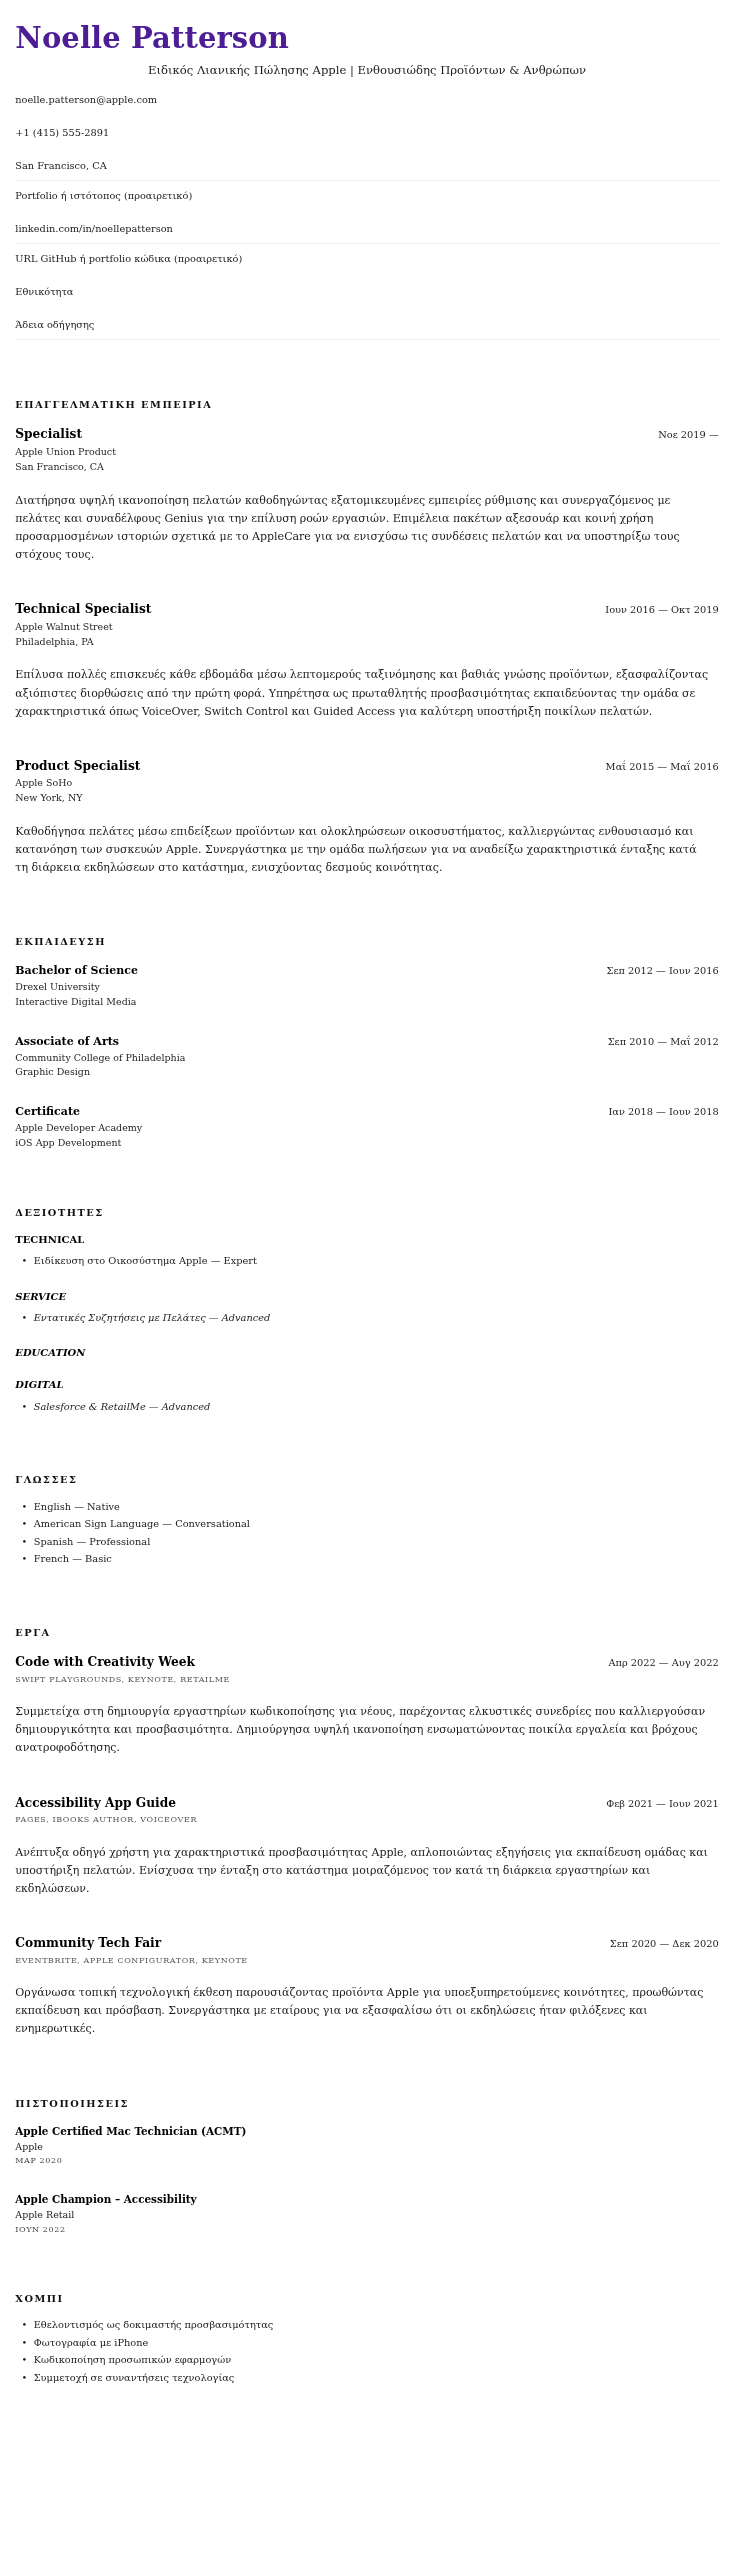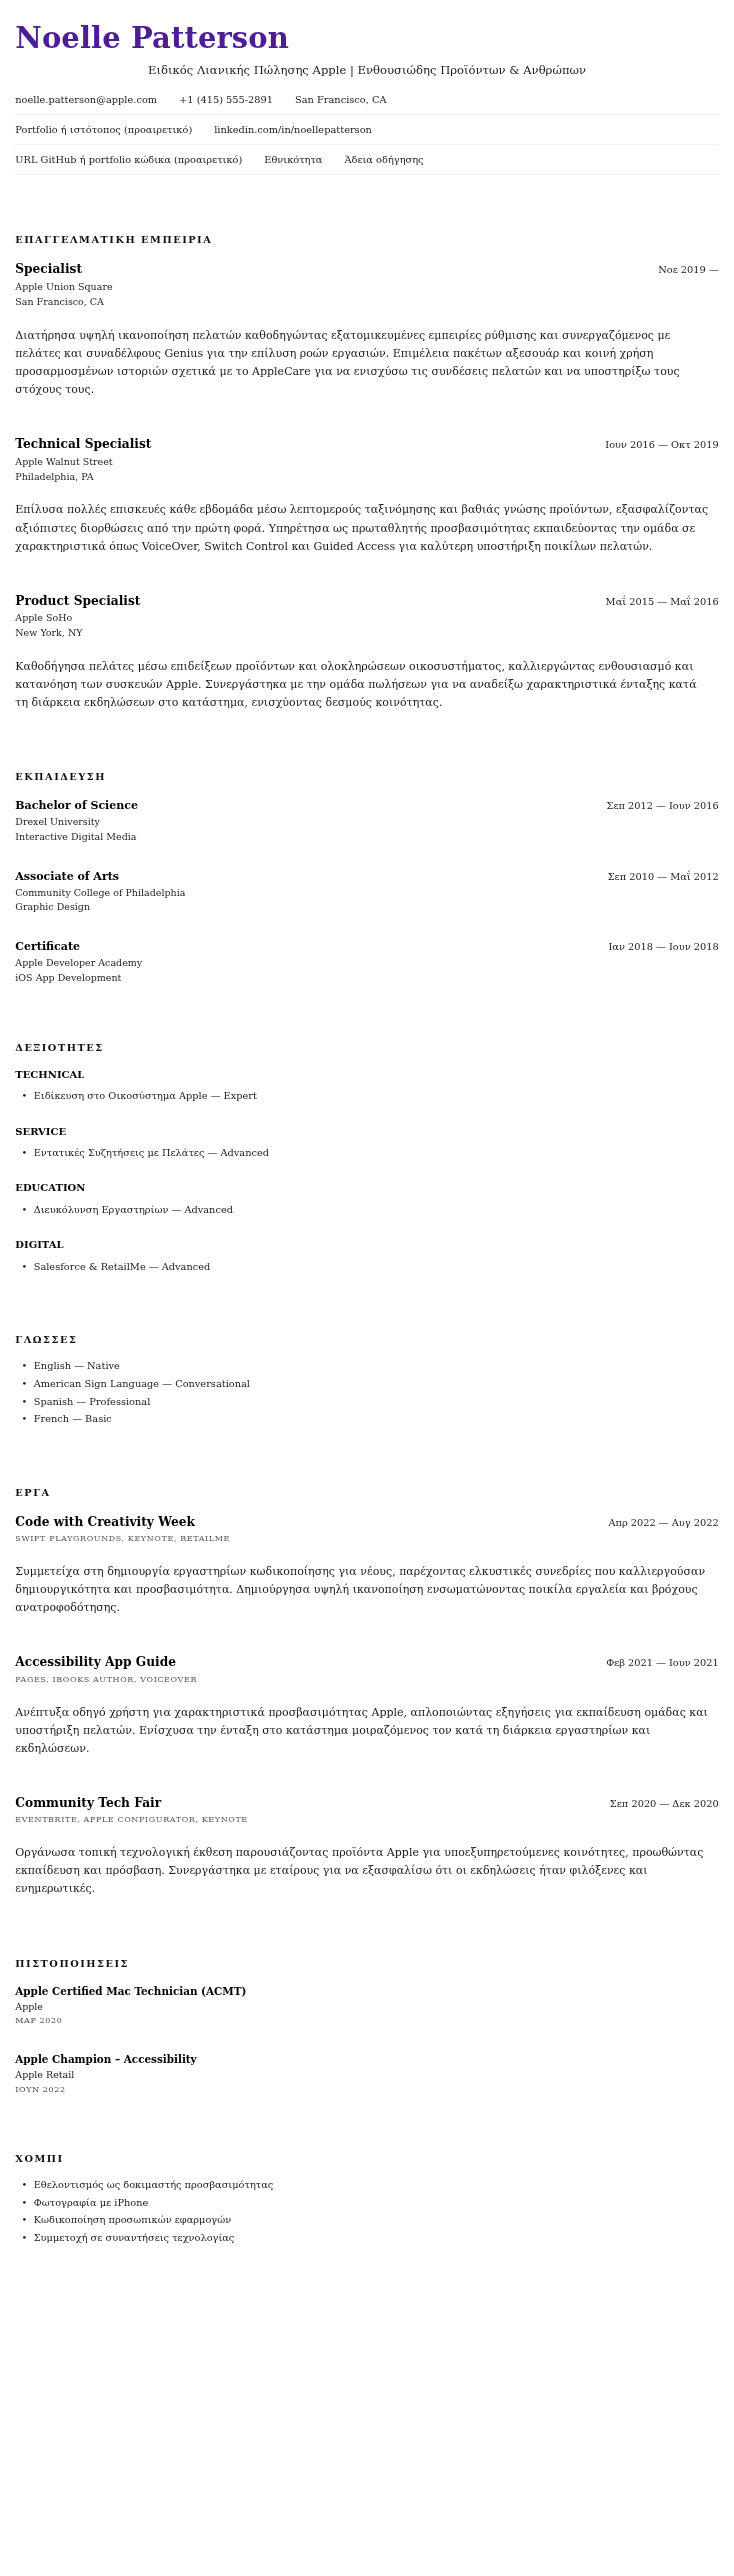--- a/index.html
+++ b/index.html
@@ -11,21 +11,21 @@
   }
   .page { padding:22px 15.3px 34px; }
 
   
   .name { font-size:29px; line-height:1.12; font-weight:700; color:#4c1d95; letter-spacing:0.1px; }
   .tagline { font-size:11.6px; margin-top:8.6px; color:#1b1b1b;text-align:center; }
   .contact { margin-top:7.3px; }
   .contact-row {
     display:flex; gap:22px; align-items:baseline;
     padding:9.2px 0; border-bottom:0.6px solid #f0f0f0;
-    font-size:9.8px; color:#222;
+    font-size:9.8px; color:#222;flex-direction:column;
   }
   .contact-row span { white-space:nowrap; }
 
   
   .section { margin-top:59px; }
   .section-title { font-size:9.8px; font-weight:700; letter-spacing:1.5px; color:#101010; }
 
   .lead { font-size:11px; line-height:1.65; margin-top:16px; max-width:691px; }
 
   
@@ -37,21 +37,21 @@
   .entry-sub { font-size:9.5px; margin-top:4.3px; color:#1f1f1f; }
   .entry-desc { font-size:11px; line-height:1.65; margin-top:19.6px; max-width:694px; }
 
   
   .edu .entry-title { font-size:11px; }
   .edu .entry + .entry { margin-top:28px; }
   .edu .entry-sub { margin-top:3.7px; }
 
   
   .skill-group { margin-top:16px; }
-  .skill-group + .skill-group { margin-top:21px; }
+  .skill-group + .skill-group { margin-top:21px;font-style:italic; }
   .skill-group-name { font-size:10px; font-weight:700; color:#000; }
 
   ul.bullets { list-style:none; margin-top:7.3px; }
   ul.bullets li {
     position:relative; padding-left:18.4px;
     font-size:9.8px; line-height:1.8; color:#1b1b1b;
   }
   ul.bullets li::before { content:"\2022"; position:absolute; left:6.1px; color:#1b1b1b; }
   ul.bullets.loose { margin-top:12.2px; }
 
@@ -93,21 +93,21 @@
 
 
   <section class="section">
     <h2 class="section-title">ΕΠΑΓΓΕΛΜΑΤΙΚΗ ΕΜΠΕΙΡΙΑ</h2>
 
     <article class="entry">
       <div class="entry-head">
         <h3 class="entry-title">Specialist</h3>
         <span class="entry-dates">Νοε 2019 —</span>
       </div>
-      <p class="entry-sub">Apple Union Square</p>
+      <p class="entry-sub">Apple Union Product</p>
       <p class="entry-sub">San Francisco, CA</p>
       <p class="entry-desc">Διατήρησα υψηλή ικανοποίηση πελατών καθοδηγώντας εξατομικευμένες εμπειρίες ρύθμισης και συνεργαζόμενος με πελάτες και συναδέλφους Genius για την επίλυση ροών εργασιών. Επιμέλεια πακέτων αξεσουάρ και κοινή χρήση προσαρμοσμένων ιστοριών σχετικά με το AppleCare για να ενισχύσω τις συνδέσεις πελατών και να υποστηρίξω τους στόχους τους.</p>
     </article>
 
     <article class="entry">
       <div class="entry-head">
         <h3 class="entry-title">Technical Specialist</h3>
         <span class="entry-dates">Ιουν 2016 — Οκτ 2019</span>
       </div>
       <p class="entry-sub">Apple Walnut Street</p>
@@ -169,23 +169,20 @@
 
     <div class="skill-group">
       <h3 class="skill-group-name">SERVICE</h3>
       <ul class="bullets">
         <li>Εντατικές Συζητήσεις με Πελάτες — Advanced</li>
       </ul>
     </div>
 
     <div class="skill-group">
       <h3 class="skill-group-name">EDUCATION</h3>
-      <ul class="bullets">
-        <li>Διευκόλυνση Εργαστηρίων — Advanced</li>
-      </ul>
     </div>
 
     <div class="skill-group">
       <h3 class="skill-group-name">DIGITAL</h3>
       <ul class="bullets">
         <li>Salesforce &amp; RetailMe — Advanced</li>
       </ul>
     </div>
   </section>
 

